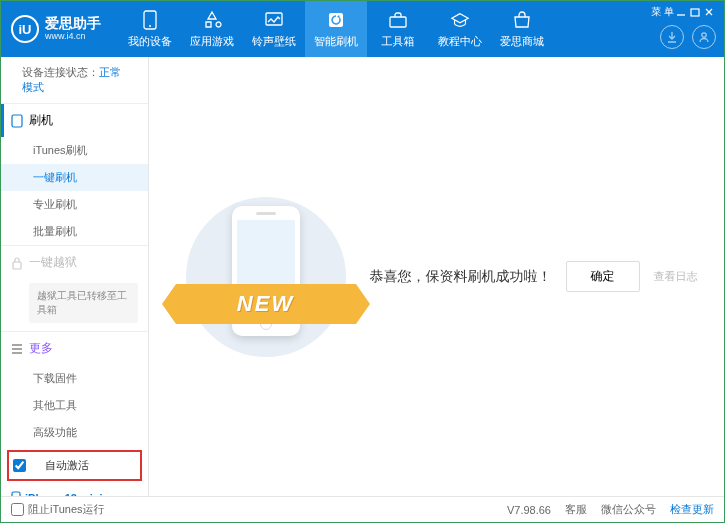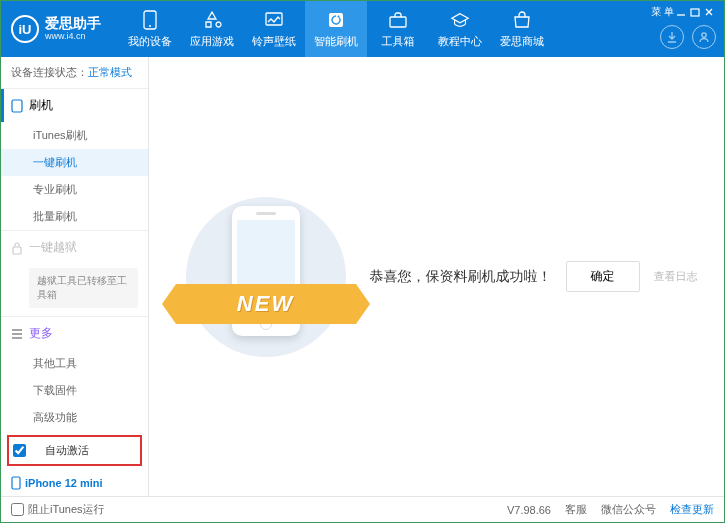--- a/index.html
+++ b/index.html
@@ -14,21 +14,21 @@
 .nav { display: flex; height: 100%; }
 .nav-item { width: 62px; display: flex; flex-direction: column; align-items: center; justify-content: center; gap: 4px; font-size: 11px; cursor: pointer; }
 .nav-item.active { background: #2f97e8; }
 .nav-icon { width: 20px; height: 20px; display: flex; align-items: center; justify-content: center; }
 .header-right { position: absolute; right: 8px; top: 4px; display: flex; font-size: 10px; align-items: center; }
 .win-btn { width: 14px; height: 12px; display: flex; align-items: center; justify-content: center; cursor: pointer; }
 .header-icons { position: absolute; right: 8px; bottom: 8px; display: flex; gap: 8px; }
 .circ-icon { width: 24px; height: 24px; border: 1.5px solid #9ecdf2; border-radius: 50%; display: flex; align-items: center; justify-content: center; cursor: pointer; }
 .body { flex: 1; display: flex; overflow: hidden; }
 .sidebar { width: 148px; border-right: 1px solid #e5e5e5; display: flex; flex-direction: column; overflow-y: auto; }
-.conn-status { padding: 8px 10px; font-size: 11px; color: #666; }
+.conn-status { padding: 8px 21px; font-size: 11px; color: #666; }
 .conn-val { color: #0b7bd8; }
 .side-sec { border-top: 1px solid #eee; }
 .side-head { display: flex; align-items: center; gap: 6px; padding: 8px 10px; font-size: 12px; color: #8b5cf6; cursor: pointer; }
 .side-head.active { border-left: 3px solid #0b7bd8; color: #000000; padding-left: 7px; }
 .side-head.locked { color: #bbb; }
 .side-sub { padding: 6px 10px 6px 32px; font-size: 11px; color: #666; cursor: pointer; }
 .side-sub.active { background: #eaf4fd; color: #0b7bd8; }
 .side-note { margin: 4px 10px 8px 28px; padding: 6px 8px; background: #f5f5f5; font-size: 10px; color: #888; border-radius: 2px; }
 .cb-row { border: 2px solid #d33; margin: 4px 6px; padding: 6px 4px; display: flex; gap: 14px; font-size: 11px; }
 .cb-row label { display: flex; align-items: center; gap: 19px; cursor: pointer; }
@@ -194,22 +194,22 @@
         <div class="side-note">越狱工具已转移至工具箱</div>
       </div>
 
       <div class="side-sec">
         <div class="side-head">
           <svg width="12" height="12">
               <path d="M1 2h10M1 6h10M1 10h10" stroke="#888" stroke-width="1.4"></path>
             </svg>
           <span>更多</span>
         </div>
+        <div class="side-sub">下载固件</div>
         <div class="side-sub">其他工具</div>
-        <div class="side-sub">下载固件</div>
         <div class="side-sub">高级功能</div>
       </div>
 
       <div class="cb-row">
         <label>
             <input type="checkbox" checked="" style="">
             <span>自动激活</span>
           </label>
       </div>
 

